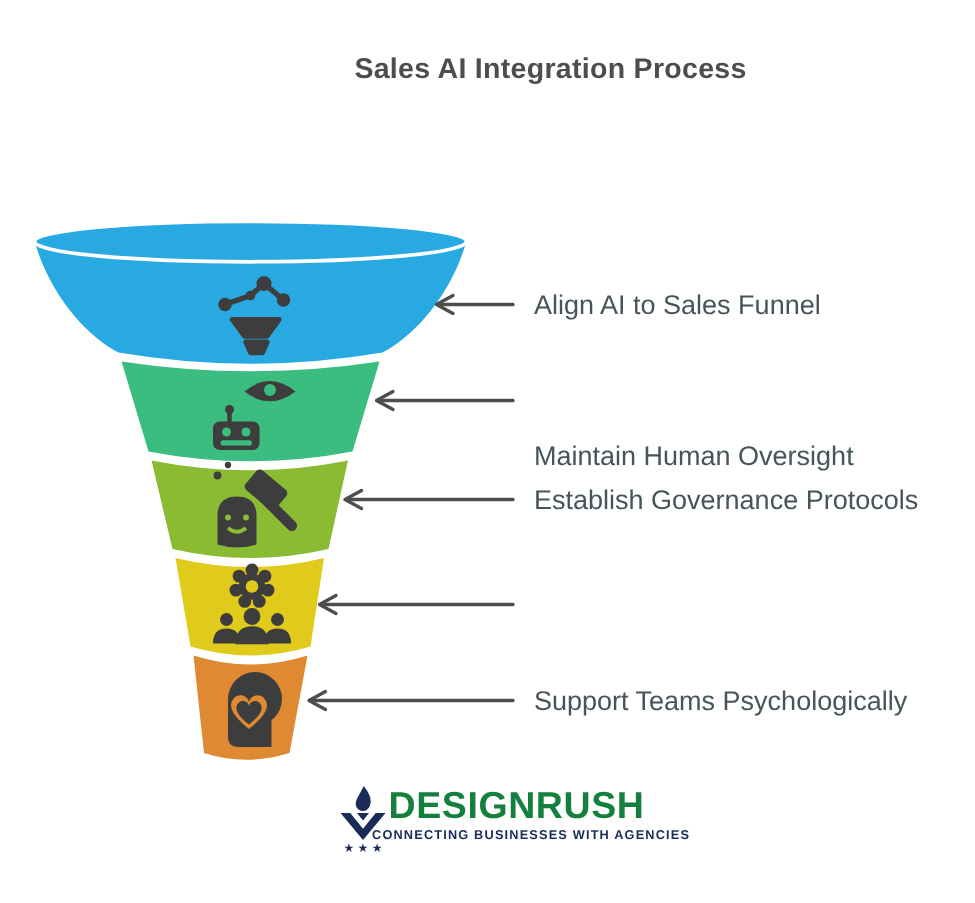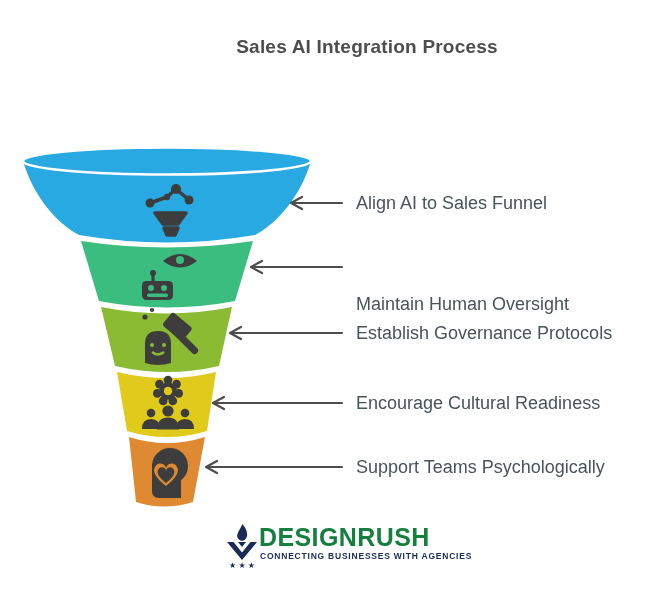--- a/index.html
+++ b/index.html
@@ -7,21 +7,21 @@
           font-family:"Liberation Sans",sans-serif;overflow:hidden;}
   .title{position:absolute;top:36px;left:0;width:100%;text-align:center;
          font-size:19px;font-weight:bold;color:#4d4d4d;letter-spacing:.2px;padding-left:42px;}
   .svg-layer{position:absolute;left:0;top:0;}
   .stage-label{position:absolute;left:356px;font-size:18px;color:#47545a;
                line-height:26px;white-space:nowrap;}
   .label-1{top:190px;text-align:center;} .label-2{top:254px;margin-top:37px;} .label-3{top:320px;text-align:center;}
   .label-4{top:390px;} .label-5{top:454px;text-align:center;}
   .brand-name{position:absolute;left:259px;top:523px;font-size:25px;font-weight:bold;
               color:#15803d;letter-spacing:.4px;}
-  .brand-tagline{position:absolute;left:260px;top:551px;font-size:8.5px;font-weight:bold;
+  .brand-tagline{position:absolute;left:248px;top:551px;font-size:8.5px;font-weight:bold;
                  color:#1b2b58;letter-spacing:.78px;}
 </style>
 </head>
 <body>
 
 <div class="canvas">
 
   <div class="title">Sales AI Integration Process</div>
 
   <svg class="svg-layer" width="650" height="602" viewBox="0 0 650 602">
@@ -125,19 +125,18 @@
       <path d="M242.5,524 Q249,532 246.5,537.5 Q244.5,541.5 240.5,540.5 Q235,538 238.5,531.5 Q240.5,528 242.5,524 Z"></path>
       <path d="M227,542 L242,560 L257,542 L250.5,542 L242,552.5 L233.5,542 Z"></path>
       <path d="M238,542 L242,547 L246,542 Z"></path>
       <text x="242" y="568" font-size="8" text-anchor="middle">★ ★ ★</text>
     </g>
   </svg>
 
   <div class="stage-label label-1">Align AI to Sales Funnel</div>
   <div class="stage-label label-2">Maintain Human Oversight</div>
   <div class="stage-label label-3">Establish Governance Protocols</div>
-  <div class="stage-label label-4">Encourage Cultural Readiness</div>
   <div class="stage-label label-5">Support Teams Psychologically</div>
 
   <div class="brand-name">DESIGNRUSH</div>
   <div class="brand-tagline">CONNECTING BUSINESSES WITH AGENCIES</div>
 
 </div>
 
 </body></html>

